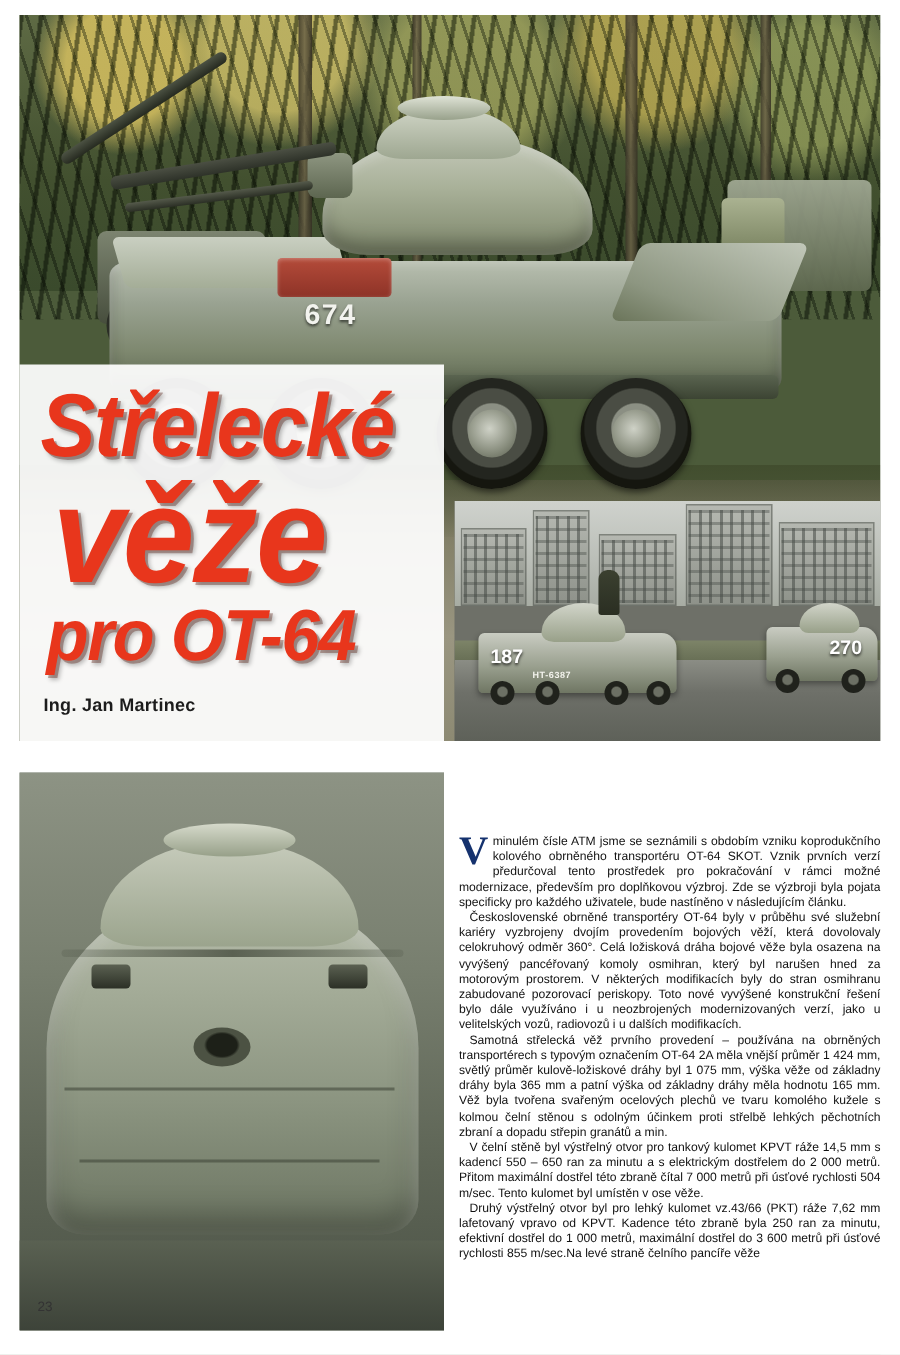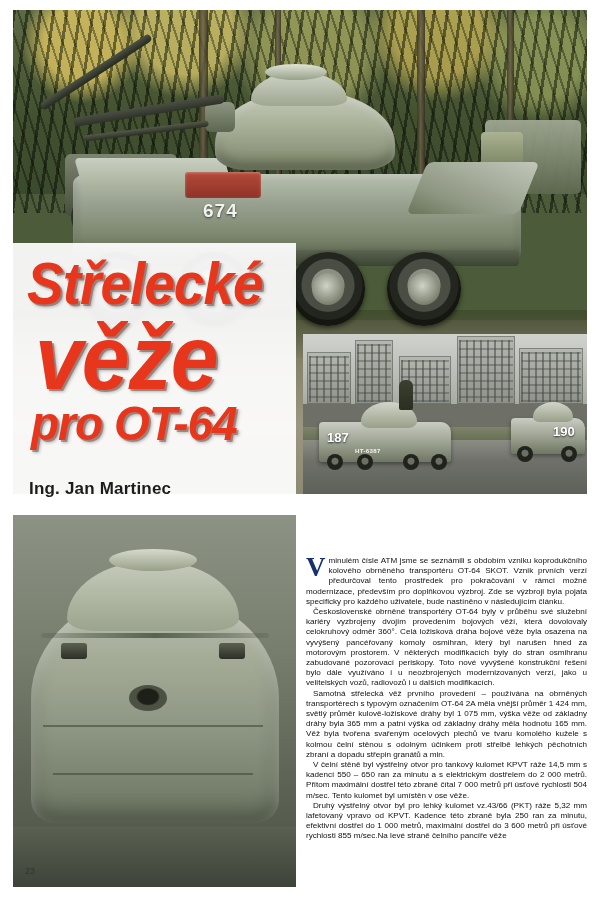--- a/index.html
+++ b/index.html
@@ -260,25 +260,24 @@
   }
   .title-line3 {
     left: 18px; top: 152px;
     font-size: 46px;
     transform: scaleY(1.05);
     transform-origin: left top;
   }
   .byline {
     position: absolute;
     left: 16px; top: 220px;
-    font-size: 17px;
+    font-size: 12px;
     font-weight: bold;
     color: #1c1c1c;
     letter-spacing: 0.2px;
-    margin-top: 16px;
   }
 
   
   .photo-urban {
     position: absolute;
     left: 303px;
     top: 334px;
     width: 284px;
     height: 160px;
     overflow: hidden;
@@ -528,21 +527,21 @@
     <div class="urban-veh-num" style="left:24px; top:96px;">187</div>
     <div class="urban-veh-tag" style="left:52px; top:114px;">HT-6387</div>
     <div class="urban-wheel" style="left:24px; top:120px;"></div>
     <div class="urban-wheel" style="left:54px; top:120px;"></div>
     <div class="urban-wheel" style="left:100px; top:120px;"></div>
     <div class="urban-wheel" style="left:128px; top:120px;"></div>
     <div class="urban-soldier" style="left:96px; top:46px;"></div>
 
     <div class="urban-veh" style="left:208px; top:84px; width:74px; height:36px;"></div>
     <div class="urban-veh-turret" style="left:230px; top:68px; width:40px; height:20px;"></div>
-    <div class="urban-veh-num" style="left:250px; top:90px;">190</div>
+    <div class="urban-veh-num" style="left:250px; top:90px;">270</div>
     <div class="urban-wheel" style="left:214px; top:112px;"></div>
     <div class="urban-wheel" style="left:258px; top:112px;"></div>
   </div>
 
   <div class="photo-turret">
     <div class="turret-bg"></div>
     <div class="turret-floor"></div>
     <div class="turret-body"></div>
     <div class="turret-dome"></div>
     <div class="turret-hatch"></div>
@@ -552,19 +551,19 @@
     <div class="turret-mg-port"></div>
     <div class="turret-seam" style="left:30px; top:210px; width:220px;"></div>
     <div class="turret-seam" style="left:40px; top:258px; width:200px;"></div>
   </div>
 
   <div class="article">
     <p class="first"><span class="dropcap">V</span><span>minulém čísle ATM jsme se seznámili s obdobím vzniku koprodukčního kolového obrněného transportéru OT-64 SKOT. Vznik prvních verzí předurčoval tento prostředek pro pokračování v rámci možné modernizace, především pro doplňkovou výzbroj. Zde se výzbroji byla pojata specificky pro každého uživatele, bude nastíněno v následujícím článku.</span></p>
     <p>Československé obrněné transportéry OT-64 byly v průběhu své služební kariéry vyzbrojeny dvojím provedením bojových věží, která dovolovaly celokruhový odměr 360°. Celá ložisková dráha bojové věže byla osazena na vyvýšený pancéřovaný komoly osmihran, který byl narušen hned za motorovým prostorem. V některých modifikacích byly do stran osmihranu zabudované pozorovací periskopy. Toto nové vyvýšené konstrukční řešení bylo dále využíváno i u neozbrojených modernizovaných verzí, jako u velitelských vozů, radiovozů i u dalších modifikacích.</p>
     <p>Samotná střelecká věž prvního provedení – používána na obrněných transportérech s typovým označením OT-64 2A měla vnější průměr 1 424 mm, světlý průměr kulově-ložiskové dráhy byl 1 075 mm, výška věže od základny dráhy byla 365 mm a patní výška od základny dráhy měla hodnotu 165 mm. Věž byla tvořena svařeným ocelových plechů ve tvaru komolého kužele s kolmou čelní stěnou s odolným účinkem proti střelbě lehkých pěchotních zbraní a dopadu střepin granátů a min.</p>
     <p>V čelní stěně byl výstřelný otvor pro tankový kulomet KPVT ráže 14,5 mm s kadencí 550 – 650 ran za minutu a s elektrickým dostřelem do 2 000 metrů. Přitom maximální dostřel této zbraně čítal 7 000 metrů při úsťové rychlosti 504 m/sec. Tento kulomet byl umístěn v ose věže.</p>
-    <p>Druhý výstřelný otvor byl pro lehký kulomet vz.43/66 (PKT) ráže 5,32 mm lafetovaný vpravo od KPVT. Kadence této zbraně byla 250 ran za minutu, efektivní dostřel do 1 000 metrů, maximální dostřel do 3 600 metrů při úsťové rychlosti 855 m/sec.Na levé straně čelního pancíře věže</p>
+    <p>Druhý výstřelný otvor byl pro lehký kulomet vz.43/66 (PKT) ráže 7,62 mm lafetovaný vpravo od KPVT. Kadence této zbraně byla 250 ran za minutu, efektivní dostřel do 1 000 metrů, maximální dostřel do 3 600 metrů při úsťové rychlosti 855 m/sec.Na levé straně čelního pancíře věže</p>
   </div>
 
   <div class="page-number">23</div>
 
   <div class="margin-right"></div>
 </div>
 
 </body></html>

